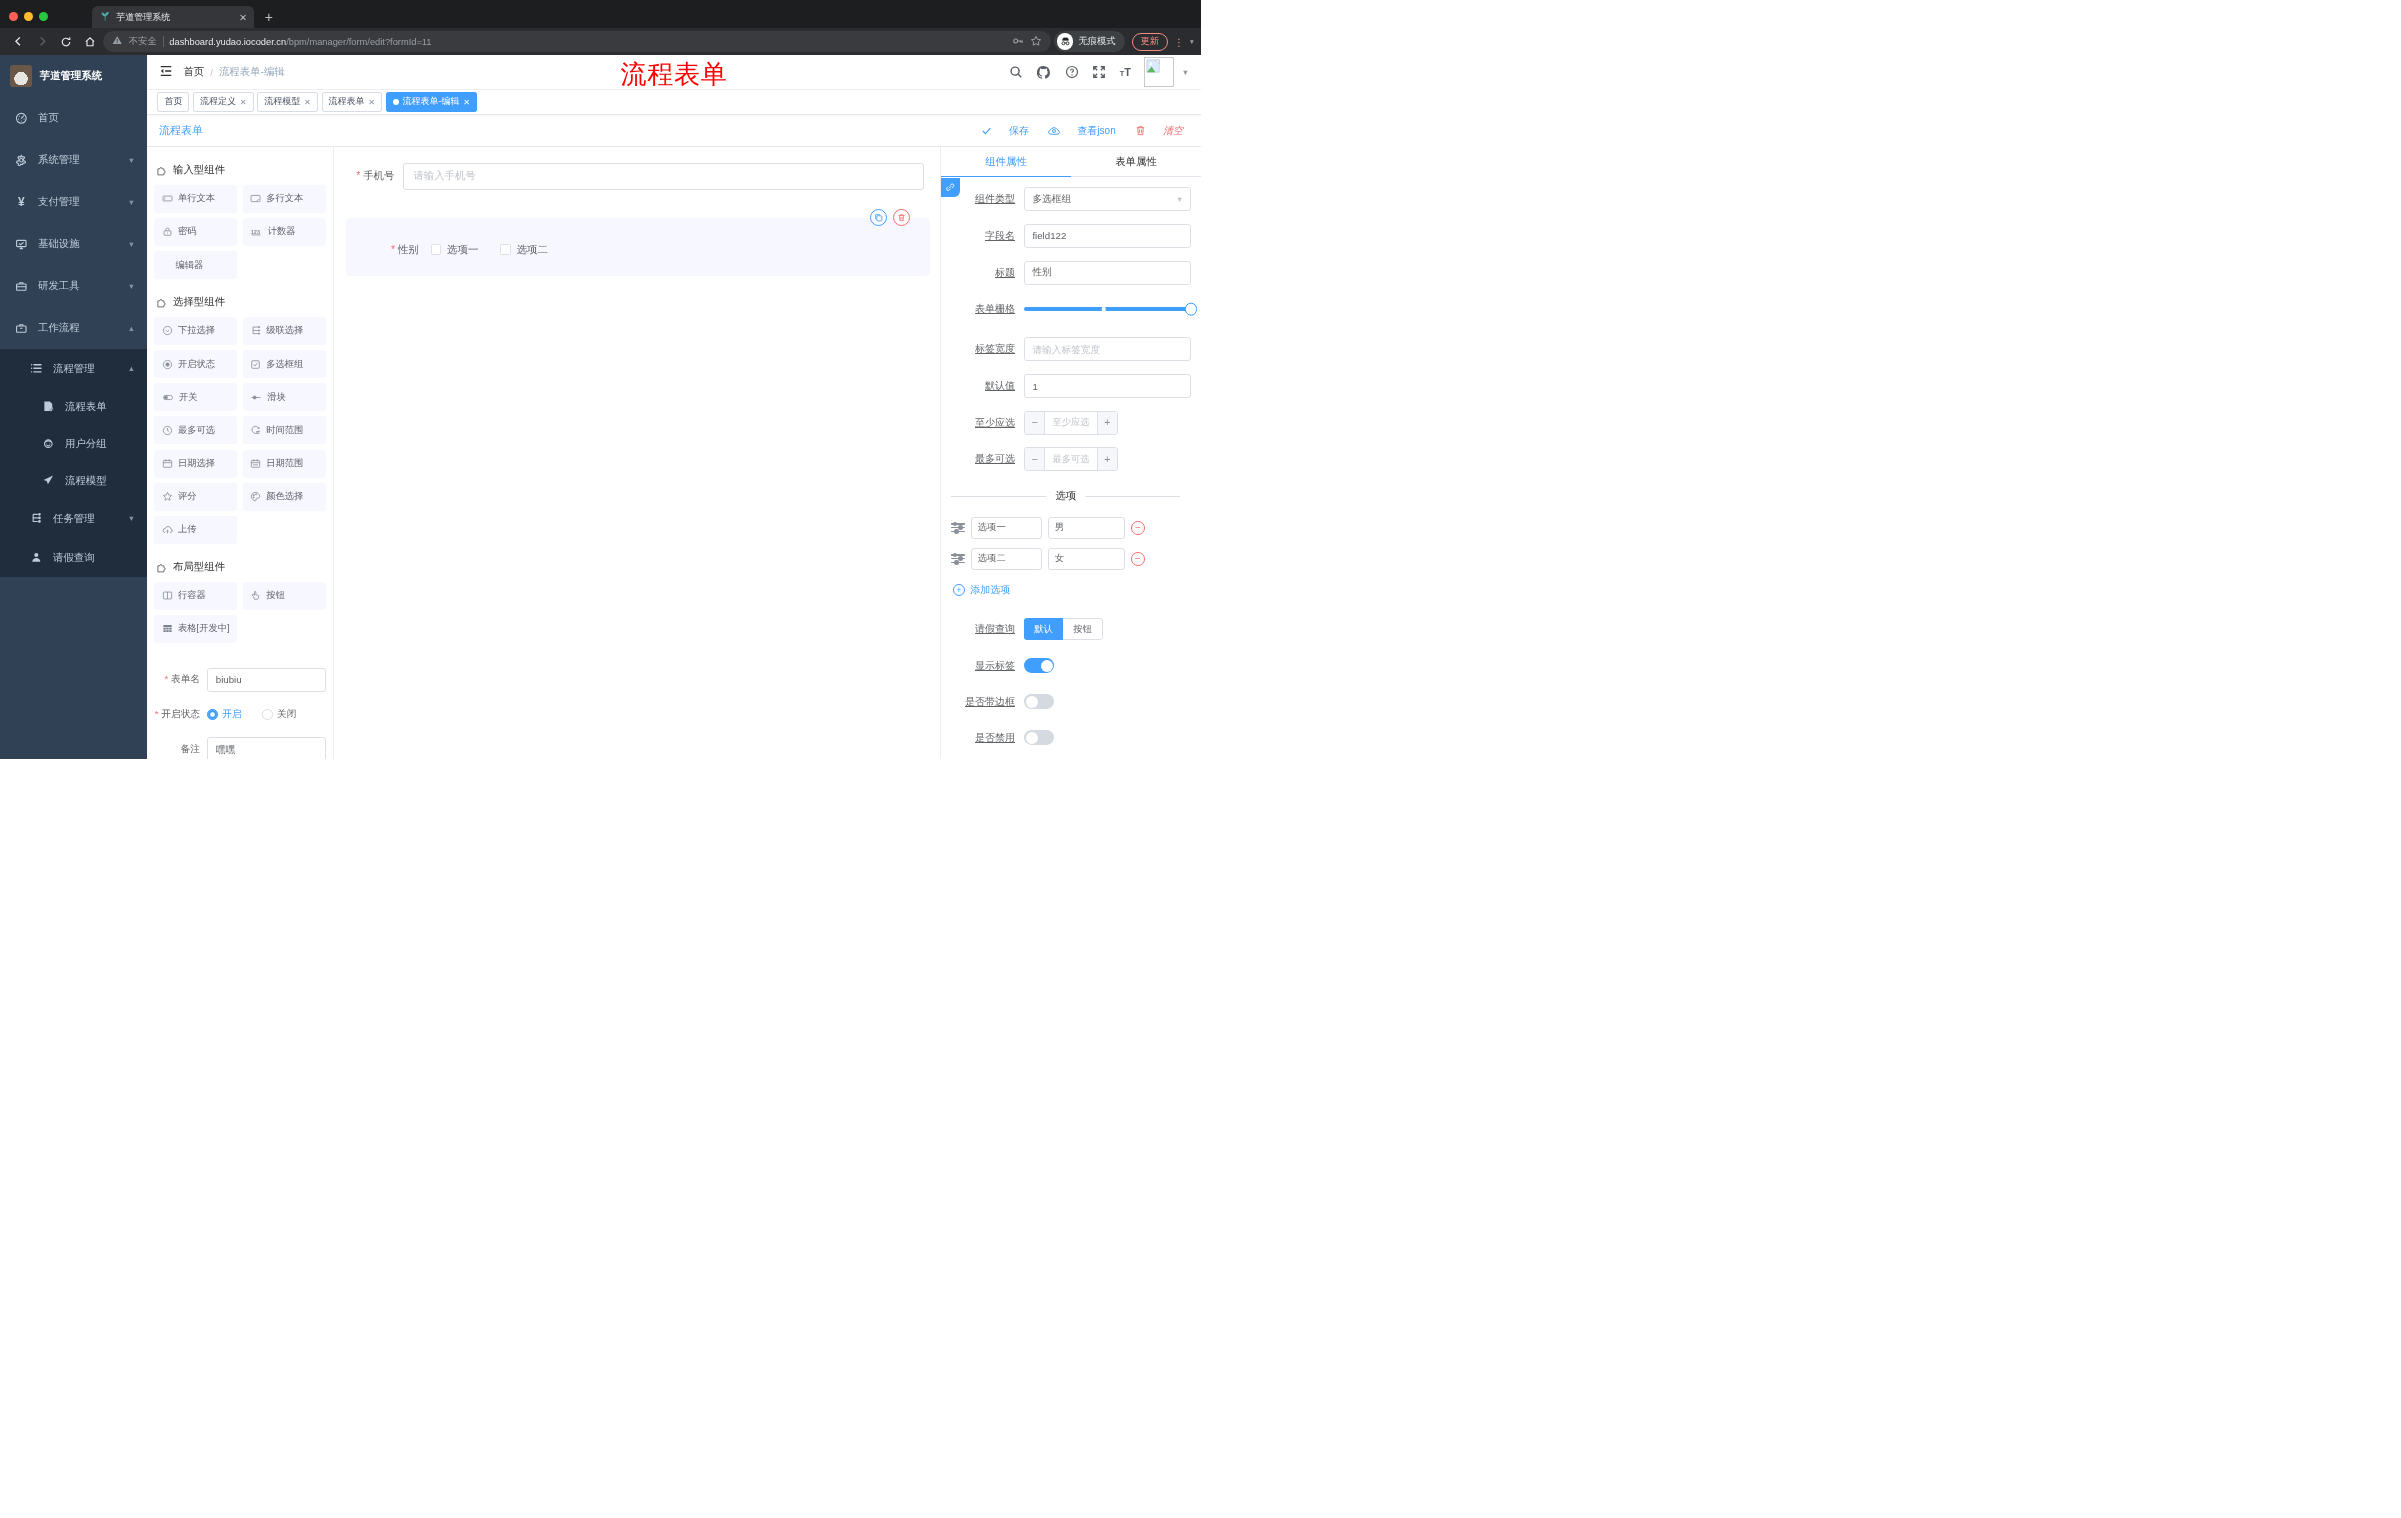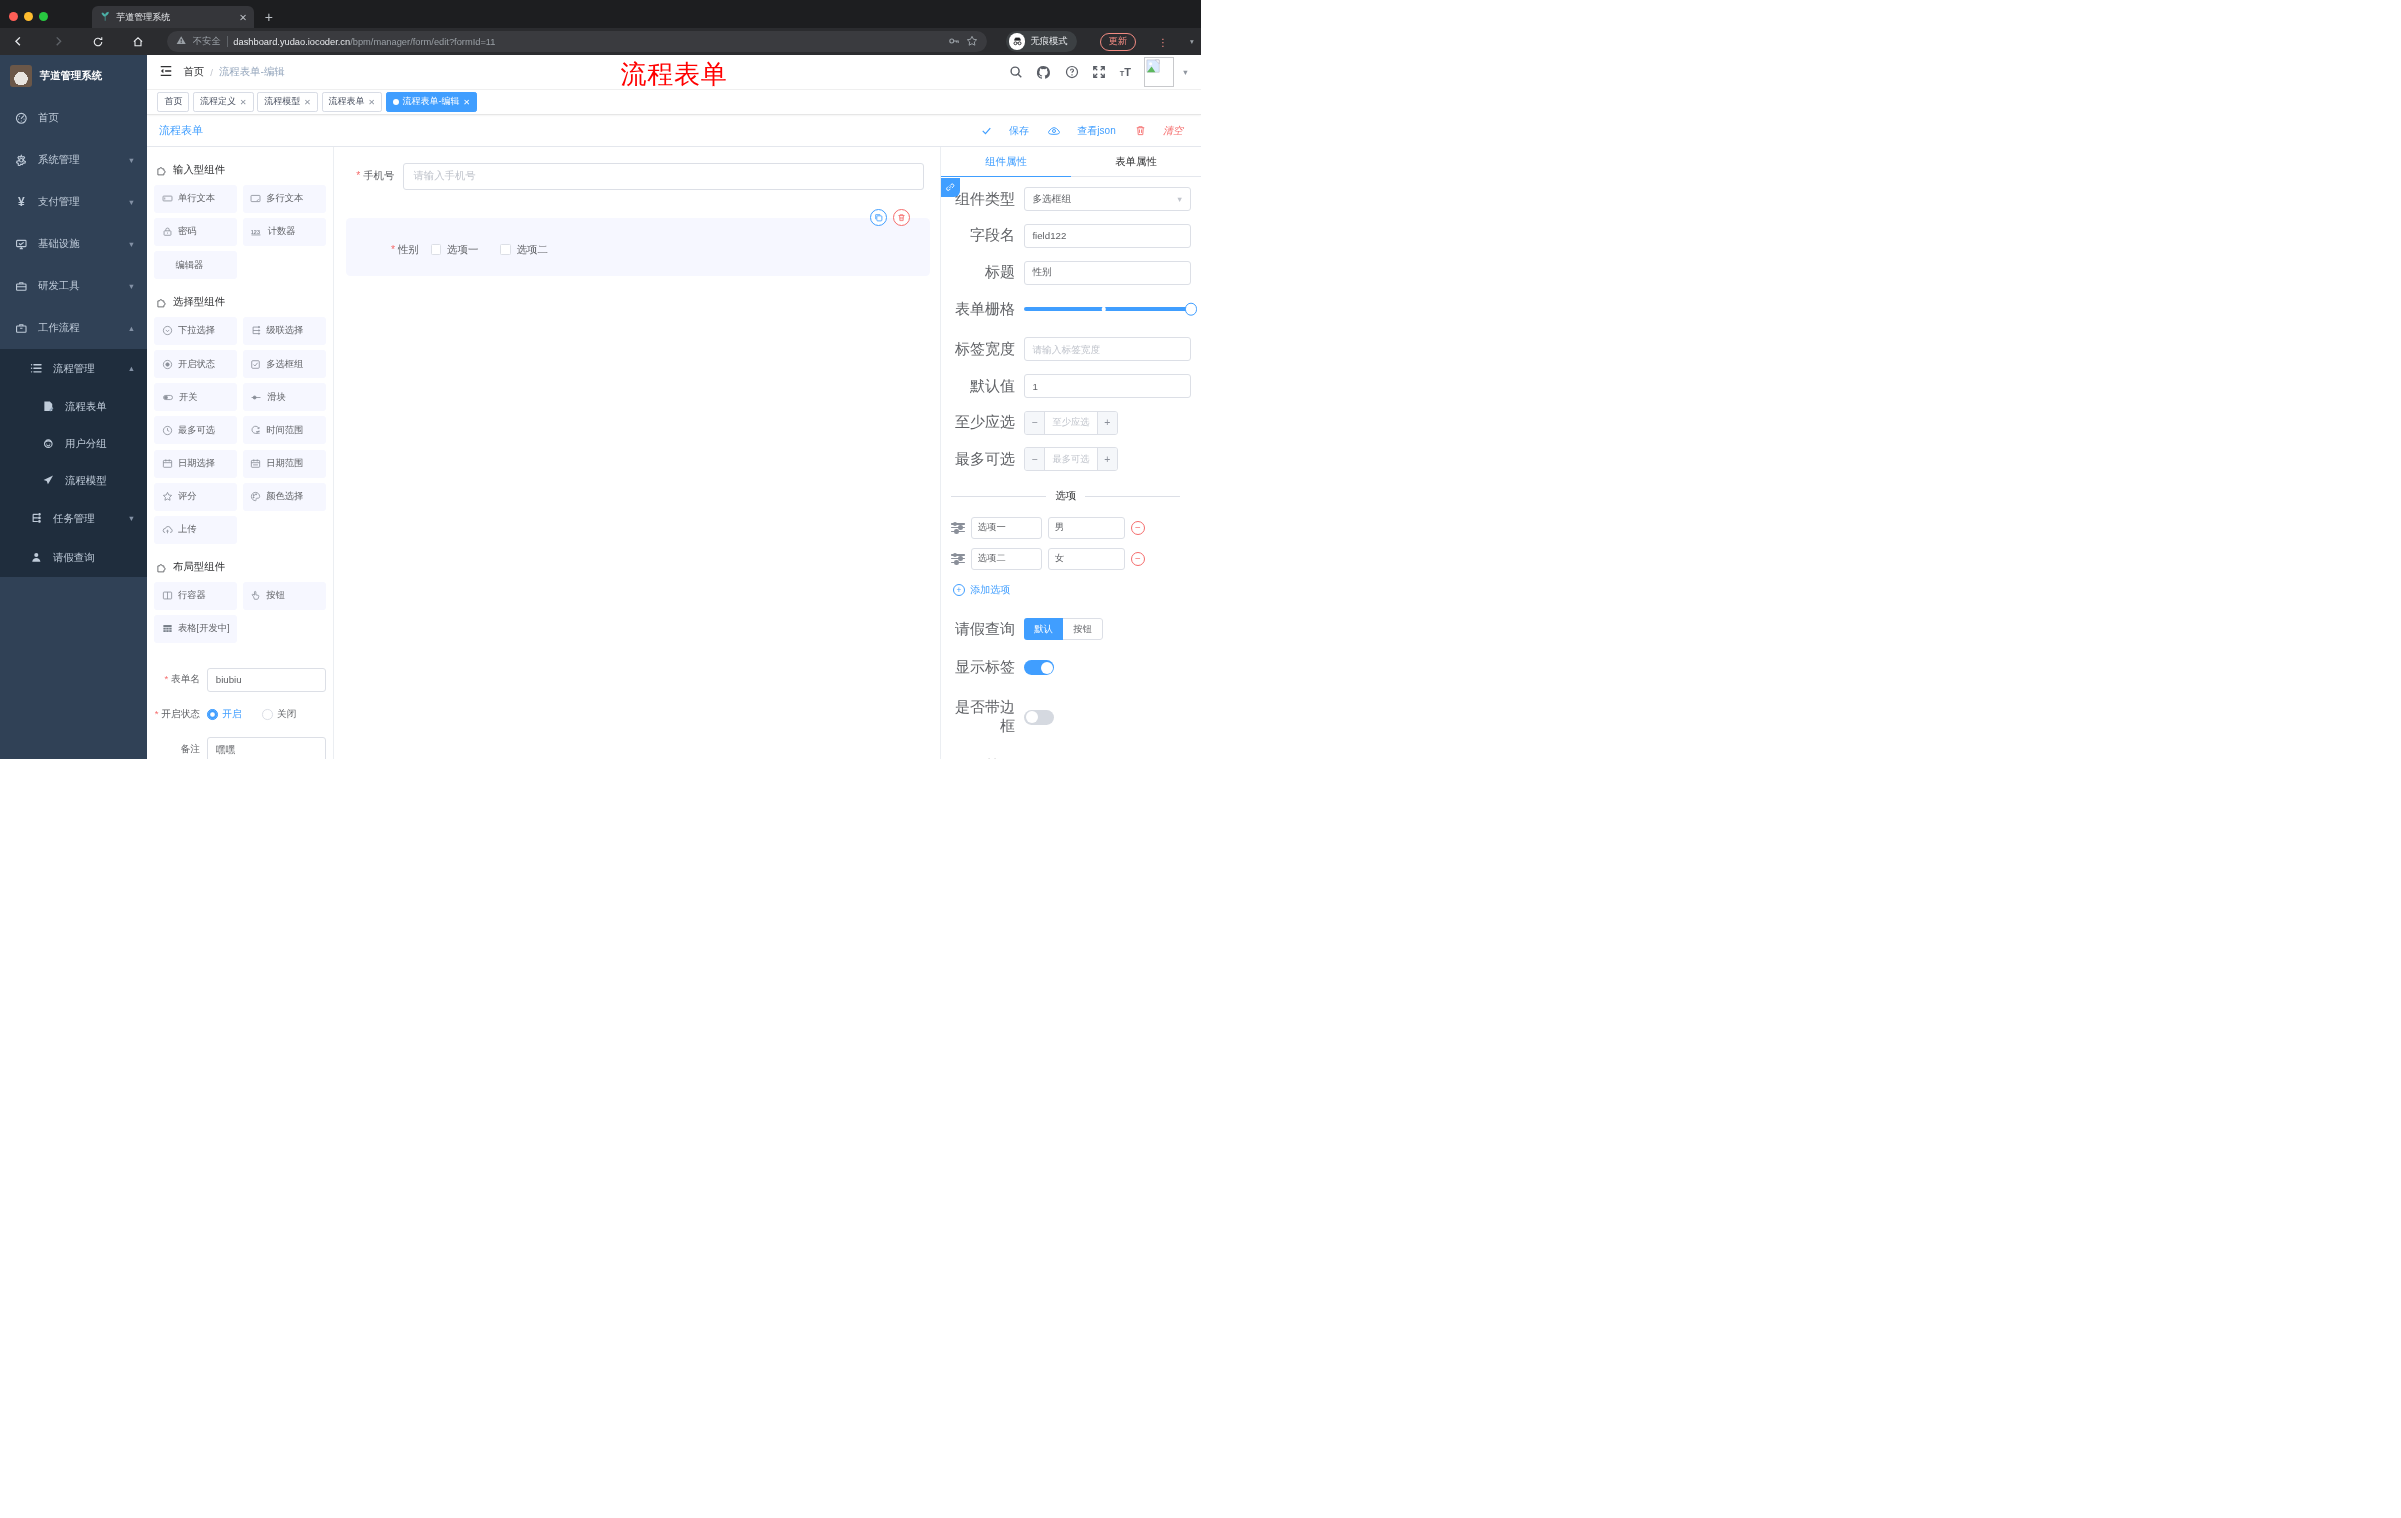--- a/index.html
+++ b/index.html
@@ -9,21 +9,21 @@
 
   
   .chrome { height:55px; }
   .tabstrip { height:28px; background:#1d1e20; display:flex; align-items:flex-end; }
   .traffic { display:flex; gap:6px; align-items:center; padding:0 10.4px 7.4px 9px; }
   .tl { width:9px; height:9px; border-radius:50%; }
   .tab { width:162px; height:22px; background:#35363a; border-radius:6px 6px 0 0; display:flex; align-items:center; padding:0 7.4px; gap:6px; margin-left:34px; }
   .tab-title { color:#e8eaed; font-size:9px; flex:1; white-space:nowrap; overflow:hidden; }
   .tab-close { color:#bdc1c6; font-size:9.7px; }
   .newtab { color:#bdc1c6; font-size:14px; padding:0 0 3px 10.4px; }
-  .urlbar { height:27px; background:#2b2c2f; display:flex; align-items:center; padding:0 7.4px; gap:19px; }
+  .urlbar { height:27px; background:#2b2c2f; display:flex; align-items:center; padding:0 7.4px; gap:3px; }
   .navic { width:21px; height:21px; display:flex; align-items:center; justify-content:center; }
   .omnibox { flex:1; height:21px; background:#3a3b3f; border-radius:10.4px; display:flex; align-items:center; padding:0 9px; gap:6px; color:#9aa0a6; }
   .omni-host { color:#e8eaed; font-size:9.3px; }
   .omni-path { color:#9aa0a6; font-size:9.3px; }
   .omni-sep { width:0.7px; height:10.4px; background:#5f6368; }
   .omni-spacer { flex:1; }
   .incog { height:21px; background:#3c4043; border-radius:10.4px; display:flex; align-items:center; gap:5.2px; padding:0 9px 0 3px; color:#e8eaed; font-size:9.3px; }
   .incog-circ { width:16.3px; height:16.3px; background:#fff; border-radius:50%; display:flex; align-items:center; justify-content:center; }
   .update { height:18px; border:1.1px solid #f28b82; color:#f28b82; border-radius:9.7px; display:flex; align-items:center; padding:0 7.4px; font-size:9.3px; margin-left:4.5px; }
   .kebab { color:#f28b82; font-size:10.4px; letter-spacing:0; padding:0 3px; }
@@ -117,21 +117,21 @@
   .cbl { font-size:10.4px; color:#606266; margin-right:22px; }
 
   
   .rpanel { width:261px; border-left:0.7px solid #ebeef2; flex-shrink:0; position:relative; overflow:hidden; background:#fff; }
   .rtabs { display:flex; height:30px; }
   .rtab { flex:1; display:flex; align-items:center; justify-content:center; font-size:10.4px; cursor:pointer; border-bottom:1.5px solid #e4e7ed; color:#303133; }
   .rtab.active { color:#409eff; border-bottom-color:#409eff; }
   .linktab { position:absolute; left:0; top:31px; width:19.3px; height:19.3px; background:#409eff; border-radius:0 0 6px 0; display:flex; align-items:center; justify-content:center; }
   .rbody { padding:10.4px 10.4px 0 0; }
   .prow { display:flex; align-items:center; margin-bottom:12.6px; }
-  .plabel { width:83px; text-align:right; padding-right:9px; font-size:15px; color:#606266; flex-shrink:0; }
+  .plabel { width:83px; text-align:right; padding-right:9px; font-size:10px; color:#606266; flex-shrink:0;text-decoration:underline; }
   .pctl { flex:1; position:relative; }
   .sel { display:flex; align-items:center; }
   .sel .chevd { position:absolute; right:7.4px; color:#c0c4cc; font-size:7.4px; }
   
   .slider { position:relative; height:24px; display:flex; align-items:center; }
   .strack { width:100%; height:4.5px; border-radius:2.2px; background:#409eff; position:relative; }
   .smark { position:absolute; left:48%; top:50%; transform:translate(-50%,-50%); width:4.5px; height:4.5px; background:#fff; border-radius:50%; }
   .shandle { position:absolute; right:-6.7px; top:50%; transform:translateY(-50%); width:12.6px; height:12.6px; background:#fff; border:1.5px solid #409eff; border-radius:50%; }
   
   .stepper { display:flex; width:94px; height:24px; border:0.7px solid #dcdfe6; border-radius:3px; overflow:hidden; }

